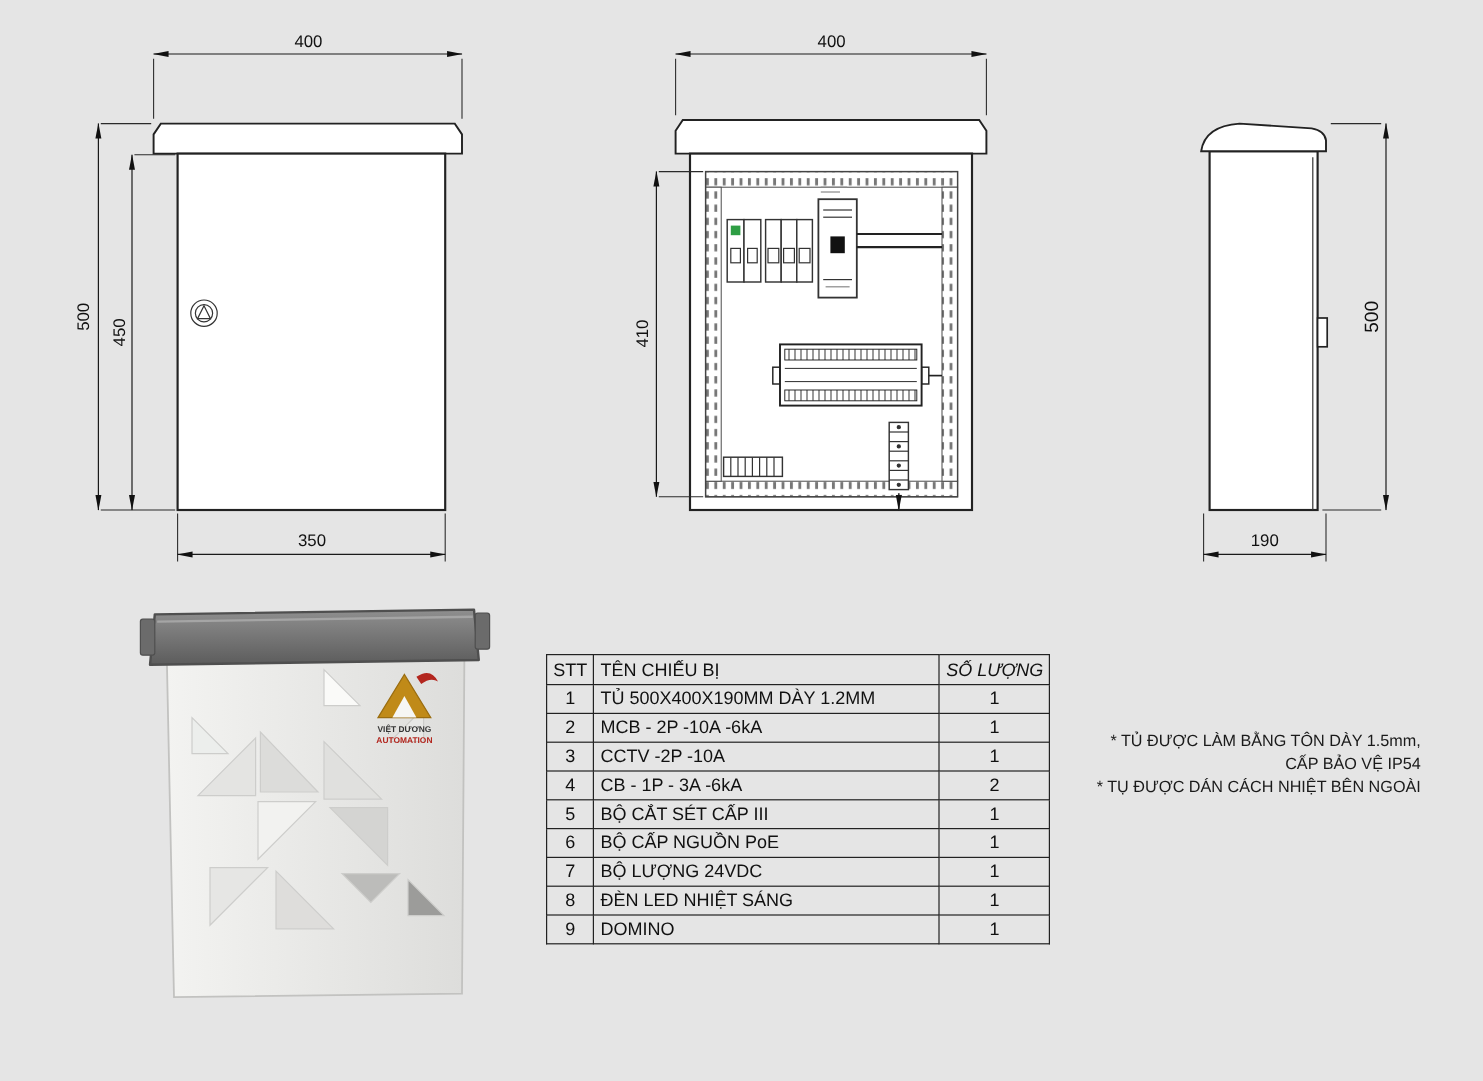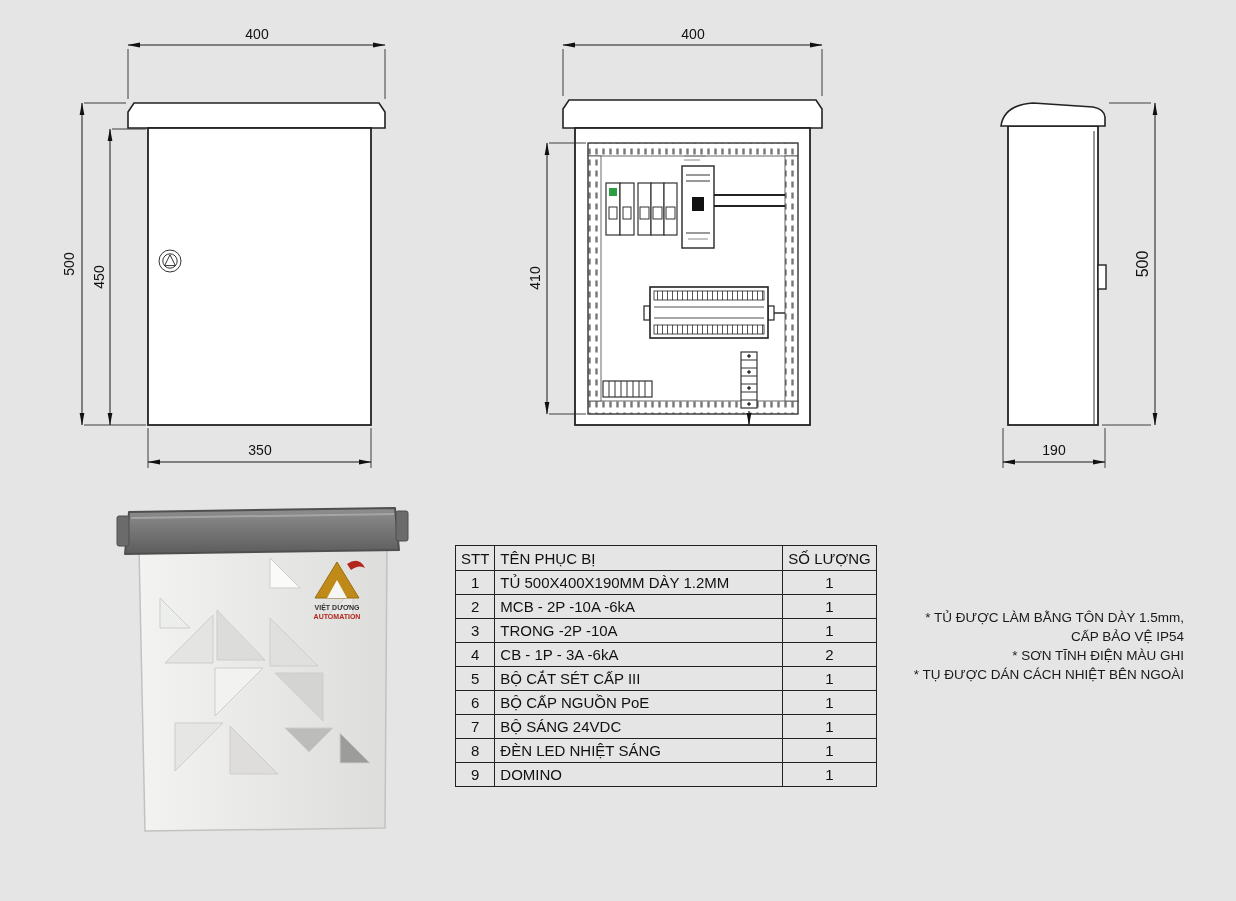--- a/index.html
+++ b/index.html
@@ -38,21 +38,21 @@
     padding: 2px 5px;
     height: 24px;
     white-space: nowrap;
     font-weight: normal;
     text-align: left;
   }
   table.equip th { height: 25px; margin-left: 32px; }
   table.equip .c-stt  { width: 36px; text-align: center; }
   table.equip .c-name { width: 288px; }
   table.equip .c-qty  { width: 92px; text-align: center; }
-  table.equip th.c-qty { text-align: center; }
+  table.equip th.c-qty { text-align: right; font-style: italic; }
 
   
   .notes {
     width: 272px;
     font-size: 13.5px;
     line-height: 19px;
     color: #1a1a1a;
     text-align: right;
   }
   .notes .note-line { margin: 0; }
@@ -273,73 +273,72 @@
     <path d="M14,14 L280,10 L284,52 L10,56 Z" fill="url(#capGrad)" stroke="#4f4f4f" stroke-width="2" stroke-linejoin="round"></path>
     <rect x="2" y="18" width="12" height="30" rx="2" fill="#6b6b6b" stroke="#4f4f4f"></rect>
     <rect x="281" y="13" width="12" height="30" rx="2" fill="#6b6b6b" stroke="#4f4f4f"></rect>
     <line x1="16" y1="20" x2="279" y2="16" stroke="#a5a5a5" stroke-width="2"></line>
   </svg>
 
   <table class="equip abs" style="left:455px;top:545px">
     <thead>
       <tr>
         <th class="c-stt">STT</th>
-        <th class="c-name">TÊN PHỤC BỊ</th>
+        <th class="c-name">TÊN CHIẾU BỊ</th>
         <th class="c-qty">SỐ LƯỢNG</th>
       </tr>
     </thead>
     <tbody>
       <tr>
         <td class="c-stt">1</td>
         <td class="c-name">TỦ 500X400X190MM DÀY 1.2MM</td>
         <td class="c-qty">1</td>
       </tr>
       <tr>
         <td class="c-stt">2</td>
         <td class="c-name">MCB - 2P -10A -6kA</td>
         <td class="c-qty">1</td>
       </tr>
       <tr>
         <td class="c-stt">3</td>
-        <td class="c-name">TRONG -2P -10A</td>
+        <td class="c-name">CCTV -2P -10A</td>
         <td class="c-qty">1</td>
       </tr>
       <tr>
         <td class="c-stt">4</td>
         <td class="c-name">CB - 1P - 3A -6kA</td>
         <td class="c-qty">2</td>
       </tr>
       <tr>
         <td class="c-stt">5</td>
         <td class="c-name">BỘ CẮT SÉT CẤP III</td>
         <td class="c-qty">1</td>
       </tr>
       <tr>
         <td class="c-stt">6</td>
         <td class="c-name">BỘ CẤP NGUỒN PoE</td>
         <td class="c-qty">1</td>
       </tr>
       <tr>
         <td class="c-stt">7</td>
-        <td class="c-name">BỘ SÁNG 24VDC</td>
+        <td class="c-name">BỘ LƯỢNG 24VDC</td>
         <td class="c-qty">1</td>
       </tr>
       <tr>
         <td class="c-stt">8</td>
         <td class="c-name">ĐÈN LED NHIỆT SÁNG</td>
         <td class="c-qty">1</td>
       </tr>
       <tr>
         <td class="c-stt">9</td>
         <td class="c-name">DOMINO</td>
         <td class="c-qty">1</td>
       </tr>
     </tbody>
   </table>
 
   <div class="notes abs" style="left:912px;top:608px">
     <p class="note-line">* TỦ ĐƯỢC LÀM BẰNG TÔN DÀY 1.5mm, CẤP BẢO VỆ IP54</p>
-    <p class="note-line">* SƠN TĨNH ĐIỆN MÀU GHI</p>
     <p class="note-line">* TỤ ĐƯỢC DÁN CÁCH NHIỆT BÊN NGOÀI</p>
   </div>
 
 
 </div>
 
 </body></html>

